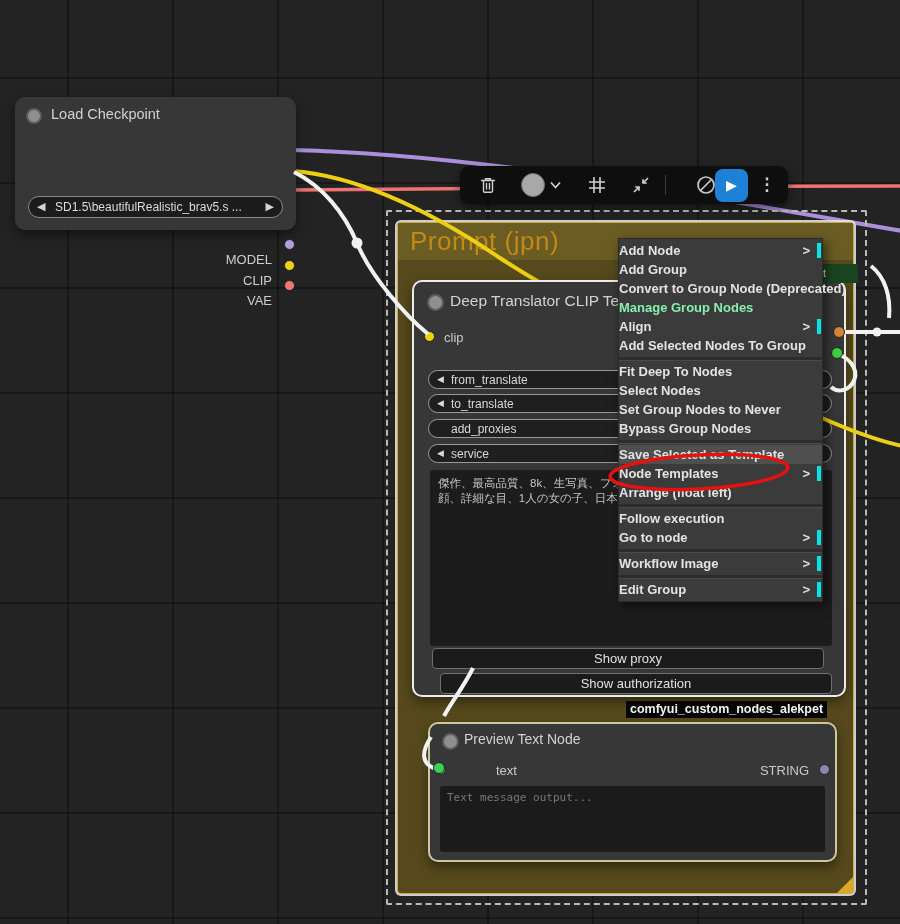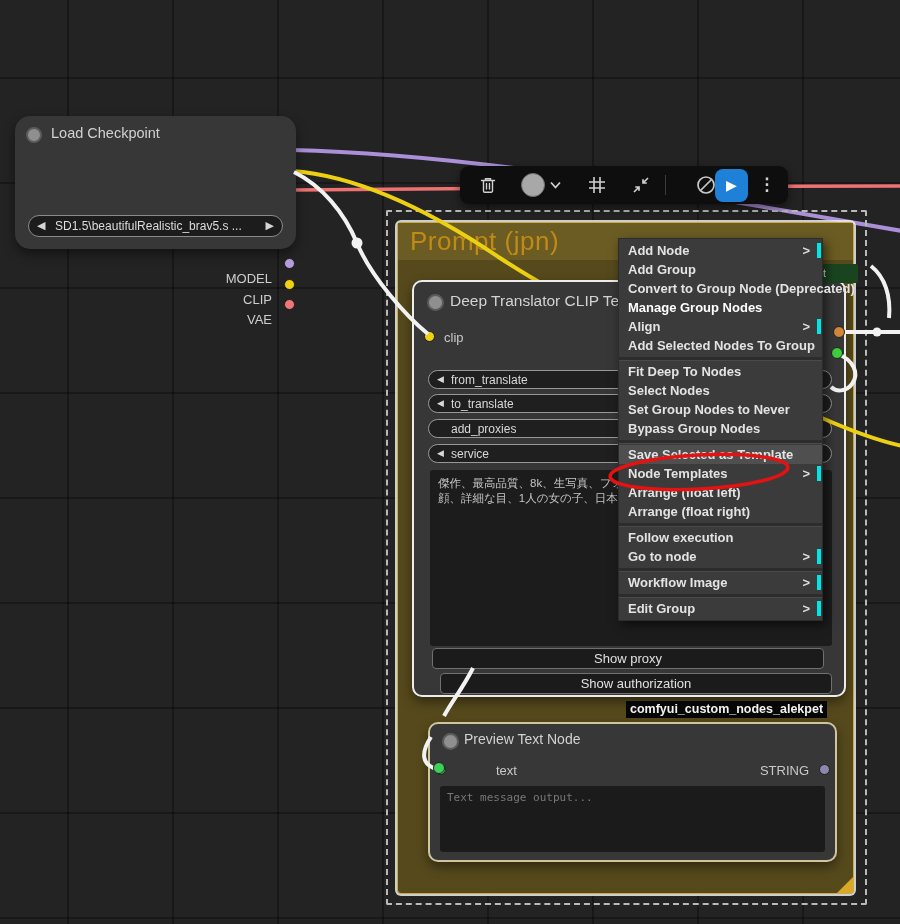--- a/index.html
+++ b/index.html
@@ -26,21 +26,21 @@
     border-color:transparent transparent #d8a826 transparent;}
   #wires-mid{z-index:4}
   
   .node{position:absolute;background:#373737;border-radius:10px;color:#ccc;
     box-shadow:0 5px 12px rgba(0,0,0,.45);z-index:5;}
   .tdot{position:absolute;border-radius:50%;background:#8f8f8f;border:2px solid #5c5c5c;}
   .ntitle{position:absolute;color:#d2d2d2;white-space:nowrap;}
   .slot-dot{position:absolute;width:11px;height:11px;border-radius:50%;border:1px solid #1e1e1e;box-sizing:border-box;}
   .slot-label{position:absolute;font-size:13px;color:#c9c9c9;}
   
-  #ckpt{left:15px;top:116px;width:281px;height:133px;border-radius:15px;}
+  #ckpt{left:15px;top:97px;width:281px;height:133px;}
   #ckpt .combo{position:absolute;left:13px;top:99px;width:255px;height:22px;
     background:#1c1c1c;border:1px solid #8a8a8a;border-radius:11px;box-sizing:border-box;}
   .combo .arrow{position:absolute;top:3px;font-size:11px;color:#d5d5d5;}
   #ckpt .combo .val{position:absolute;left:26px;top:3px;font-size:12px;color:#dcdcdc;white-space:nowrap;}
   .outrow{position:absolute;right:24px;font-size:13px;color:#cdcdcd;margin-top:12px;}
   
   #trans{left:412px;top:280px;width:434px;height:417px;border:2px solid #ececec;box-sizing:border-box;}
   .pill{position:absolute;left:14px;width:404px;height:19px;background:#1f1f1f;
     border:1px solid #989898;border-radius:10px;box-sizing:border-box;}
   .pill .arrow{position:absolute;left:8px;top:3px;font-size:9px;color:#d8d8d8;}
@@ -65,23 +65,23 @@
   #toolbar .tb{position:absolute;top:0;height:38px;display:flex;align-items:center;justify-content:center;}
   #toolbar .divider{position:absolute;left:205px;top:9px;width:1px;height:20px;background:#3a3a3a;}
   #playbtn{position:absolute;left:255px;top:2.5px;width:33px;height:33px;border-radius:8px;
     color:#fff;font-size:14px;text-align:center;line-height:33px;}
   #kebab{position:absolute;left:298px;top:0;width:18px;height:38px;color:#cfcfcf;
     font-size:17px;font-weight:bold;text-align:center;line-height:38px;}
   #wires-top{z-index:7}
   
   #cmenu{position:absolute;left:618px;top:238px;width:205px;z-index:8;background:#3b3b3b;
     padding:2px 0;box-shadow:3px 4px 10px rgba(0,0,0,.55);border:1px solid #2c2c2c;box-sizing:border-box;}
-  .mi{position:relative;height:19px;line-height:19px;padding-left:9px;
+  .mi{position:relative;height:19px;line-height:19px;
     font-size:13px;font-weight:600;color:#e3e3e3;white-space:nowrap;}
-  .mi.disabled{color:#ffffff;}
+  .mi.disabled{color:#86efac;}
   .mi.hl{background:#4f4f4f;}
   .mi .sub{position:absolute;right:12px;top:0;font-size:13px;color:#dedede;}
   .mi .bar{position:absolute;right:1px;top:2px;width:4px;height:15px;background:#00e5e5;}
   .sep{height:3px;margin:2px 0;background:#2c2c2c;box-shadow:0 1px 0 #4a4a4a;}
   #annot{z-index:10}
 </style>
 </head>
 <body>
 
 <div id="stage">
@@ -254,23 +254,20 @@
       <span>Save Selected as Template</span>
     </div>
     <div class="mi">
       <span>Node Templates</span>
       <span class="sub">&gt;</span>
       <span class="bar" style="background: rgb(0, 229, 229);"></span>
     </div>
     <div class="mi">
       <span>Arrange (float left)</span>
     </div>
-    <div class="mi">
-      <span>Arrange (float right)</span>
-    </div>
     <div class="sep"></div>
     <div class="mi">
       <span>Follow execution</span>
     </div>
     <div class="mi">
       <span>Go to node</span>
       <span class="sub">&gt;</span>
       <span class="bar" style="background: rgb(0, 229, 229);"></span>
     </div>
     <div class="sep"></div>

